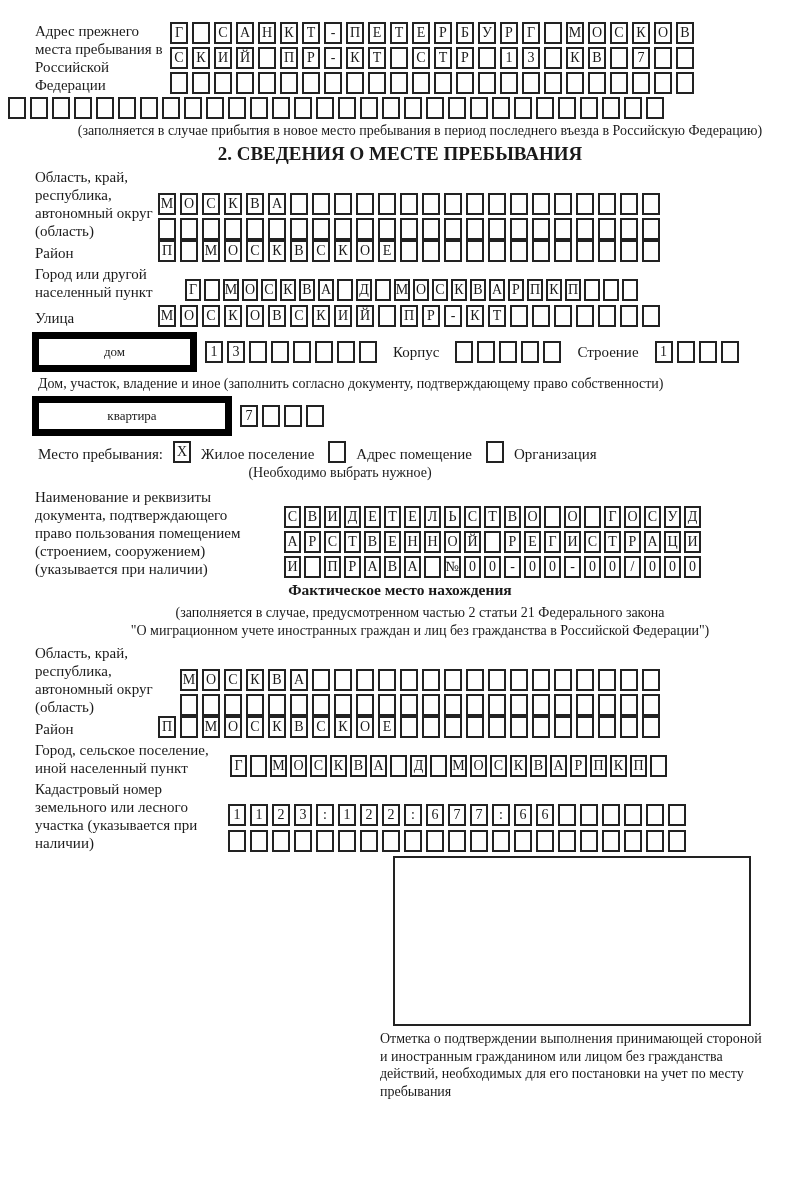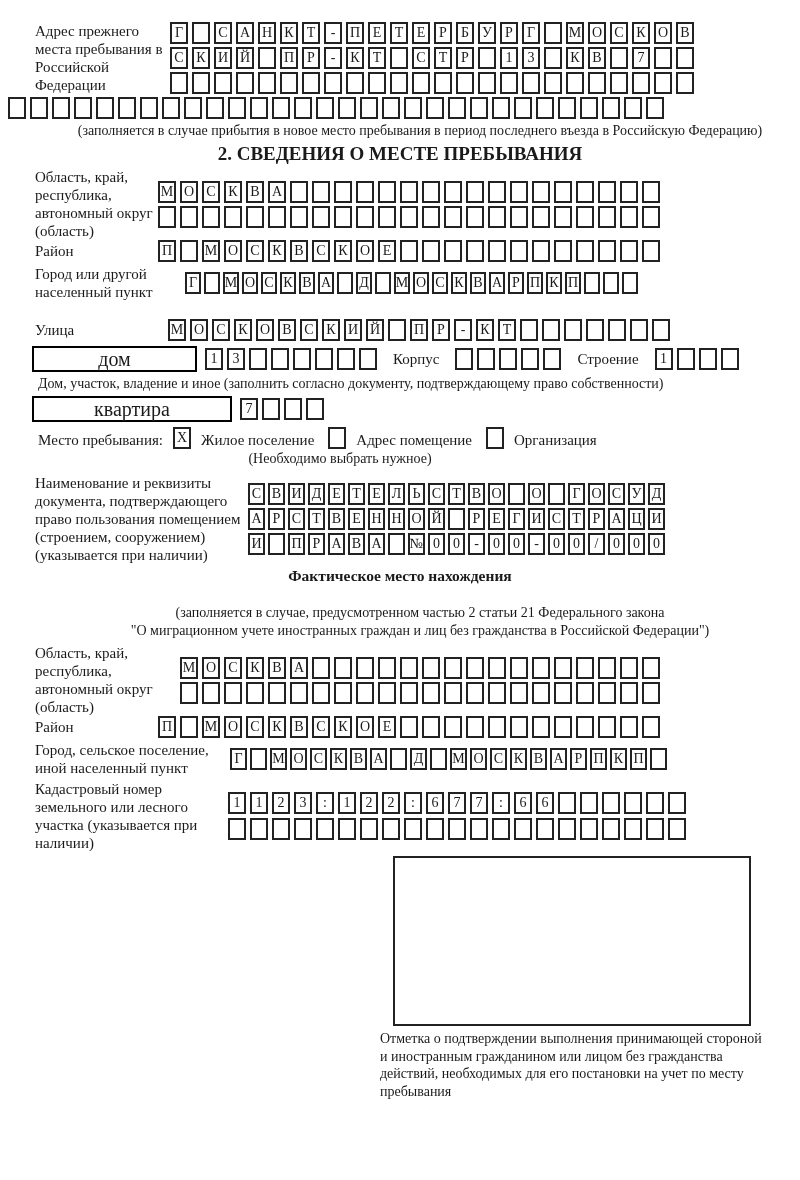--- a/index.html
+++ b/index.html
@@ -6,43 +6,43 @@
   html,body { width:800px; height:1180px; background:#fff; overflow:hidden; }
   body { font-family:"Liberation Serif","DejaVu Serif",serif; color:#1a1a1a; }
   .page { position:relative; width:800px; height:1180px; }
 
   .header-note { margin:12px 55px 0 0; text-align:right; font-size:15px; line-height:19px; }
 
   .label { font-size:15px; line-height:18px; }
   .note  { font-size:14px; line-height:18px; }
   .centered { text-align:center;padding-left:40px; }
 
-  .field-block { display:flex; align-items:center; margin-left:35px; }
+  .field-block { display:flex; align-items:flex-end; margin-left:35px; }
   .rows { display:flex; flex-direction:column; gap:3px; }
 
   .cells { display:flex; gap:4px; }
   .cell { width:18px; height:22px; border:2px solid #222; background:#fff;
           display:flex; align-items:center; justify-content:center;
           font-size:14px; line-height:18px; }
   .cells.mid { gap:3px; }  .cells.mid .cell { width:17px; }
   .cells.tight { gap:3px; } .cells.tight .cell { width:16px; }
 
   .w135{width:135px;} .w123{width:123px;} .w150{width:150px;} .w213{width:213px;}
   .w145{width:145px;} .w195{width:195px;} .w193{width:193px;}
 
   .full-row { margin:3px 0 0 8px; }
   .note1 { margin-top:3px; }
 
   .section-title { margin-top:4px; text-align:center; font-weight:bold; font-size:19px; line-height:20px; }
   .fact-title { margin-top:2px; text-align:center; font-weight:bold; font-size:15.5px; line-height:20px; }
 
-  .mt2{margin-top:18px;gap:10px;} .mt3{margin-top:3px;} .mt4{margin-top:4px;} .mt5{margin-top:5px;} .mt6{margin-top:6px;}
+  .mt2{margin-top:4px;} .mt3{margin-top:3px;} .mt4{margin-top:4px;} .mt5{margin-top:5px;} .mt6{margin-top:6px;gap:36px;}
 
   .inline-row { display:flex; align-items:center; margin-left:32px; }
-  .long-box { height:26px; border:2px solid #000000; display:flex; align-items:center; justify-content:center; font-size:20px; }
+  .long-box { height:40px; border:7px solid #000000; display:flex; align-items:center; justify-content:center; font-size:13px; }
   .dom-box { width:165px; }
   .kv-box  { width:200px; }
   .inline-label { font-size:15px; margin:0 8px; white-space:nowrap; }
 
   .side-note { margin-left:38px; }
 
   .mesto-row { display:flex; align-items:flex-end; margin:5px 0 0 38px; }
   .checkbox { width:18px; height:22px; border:2px solid #222; display:flex; align-items:center; justify-content:center; font-size:14px; }
   .mesto-row .opt-label { margin:0 14px 0 10px; }
   .choose-note { margin:1px 0 0 185px; width:310px; text-align:center; }

